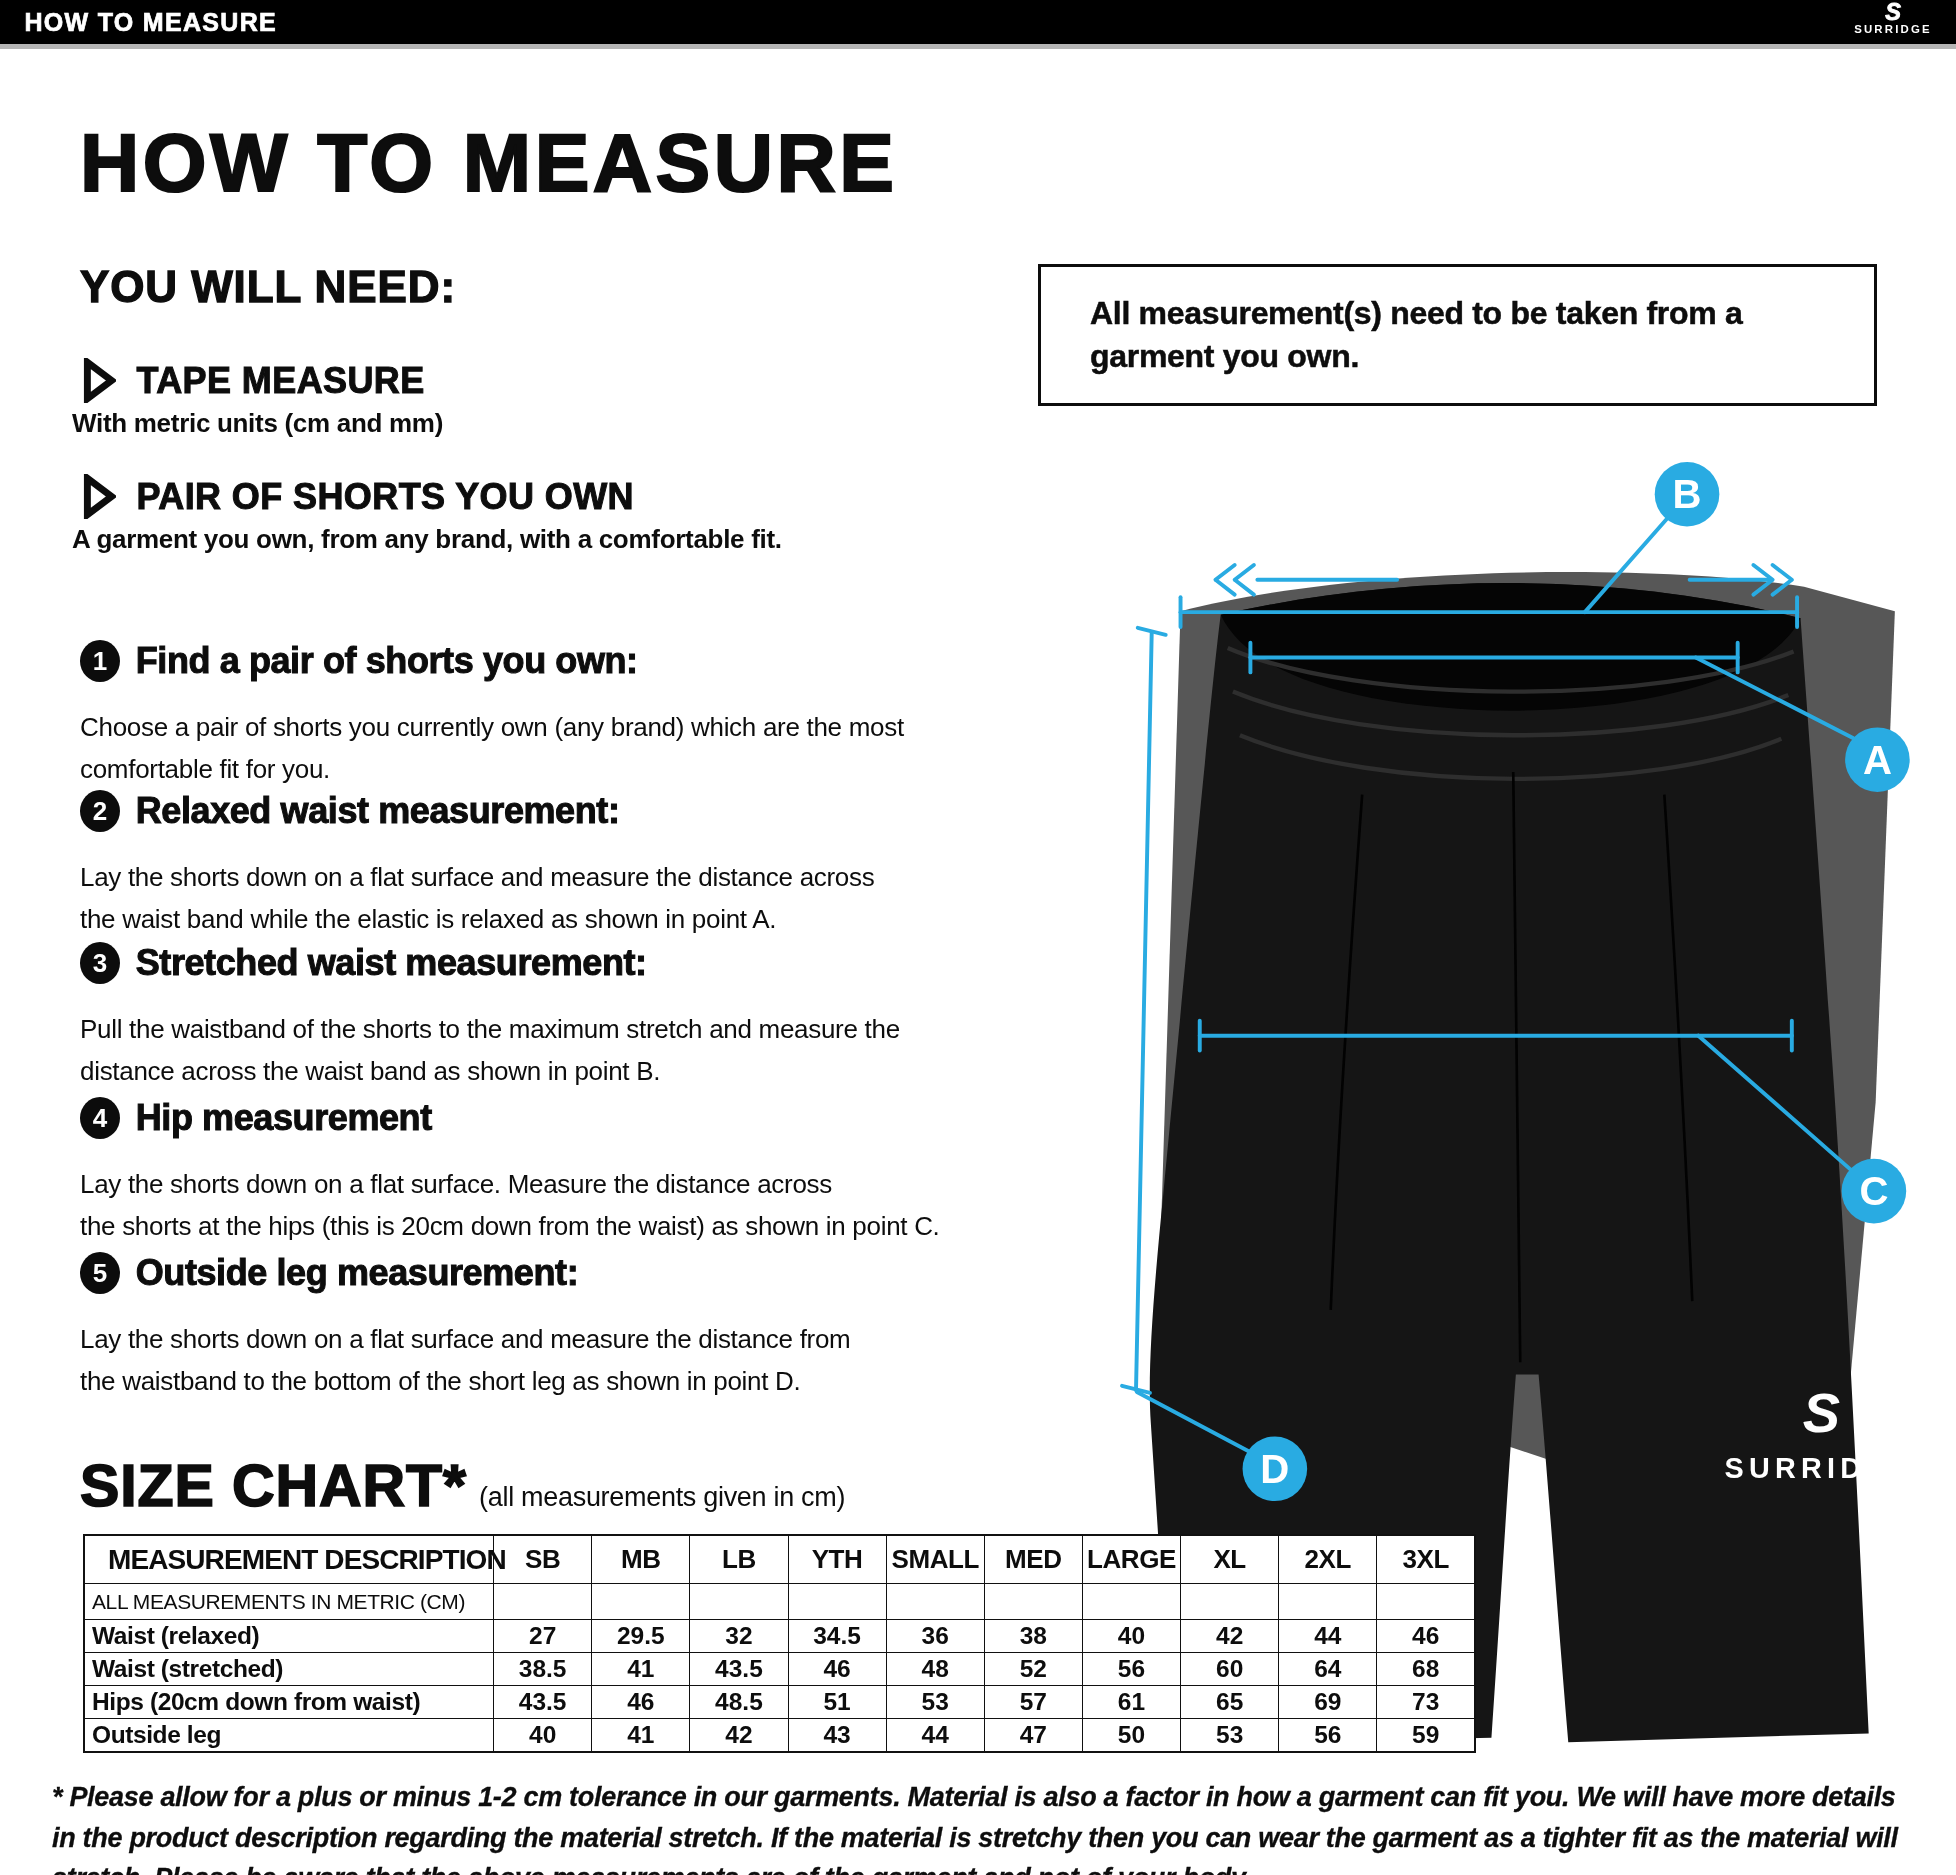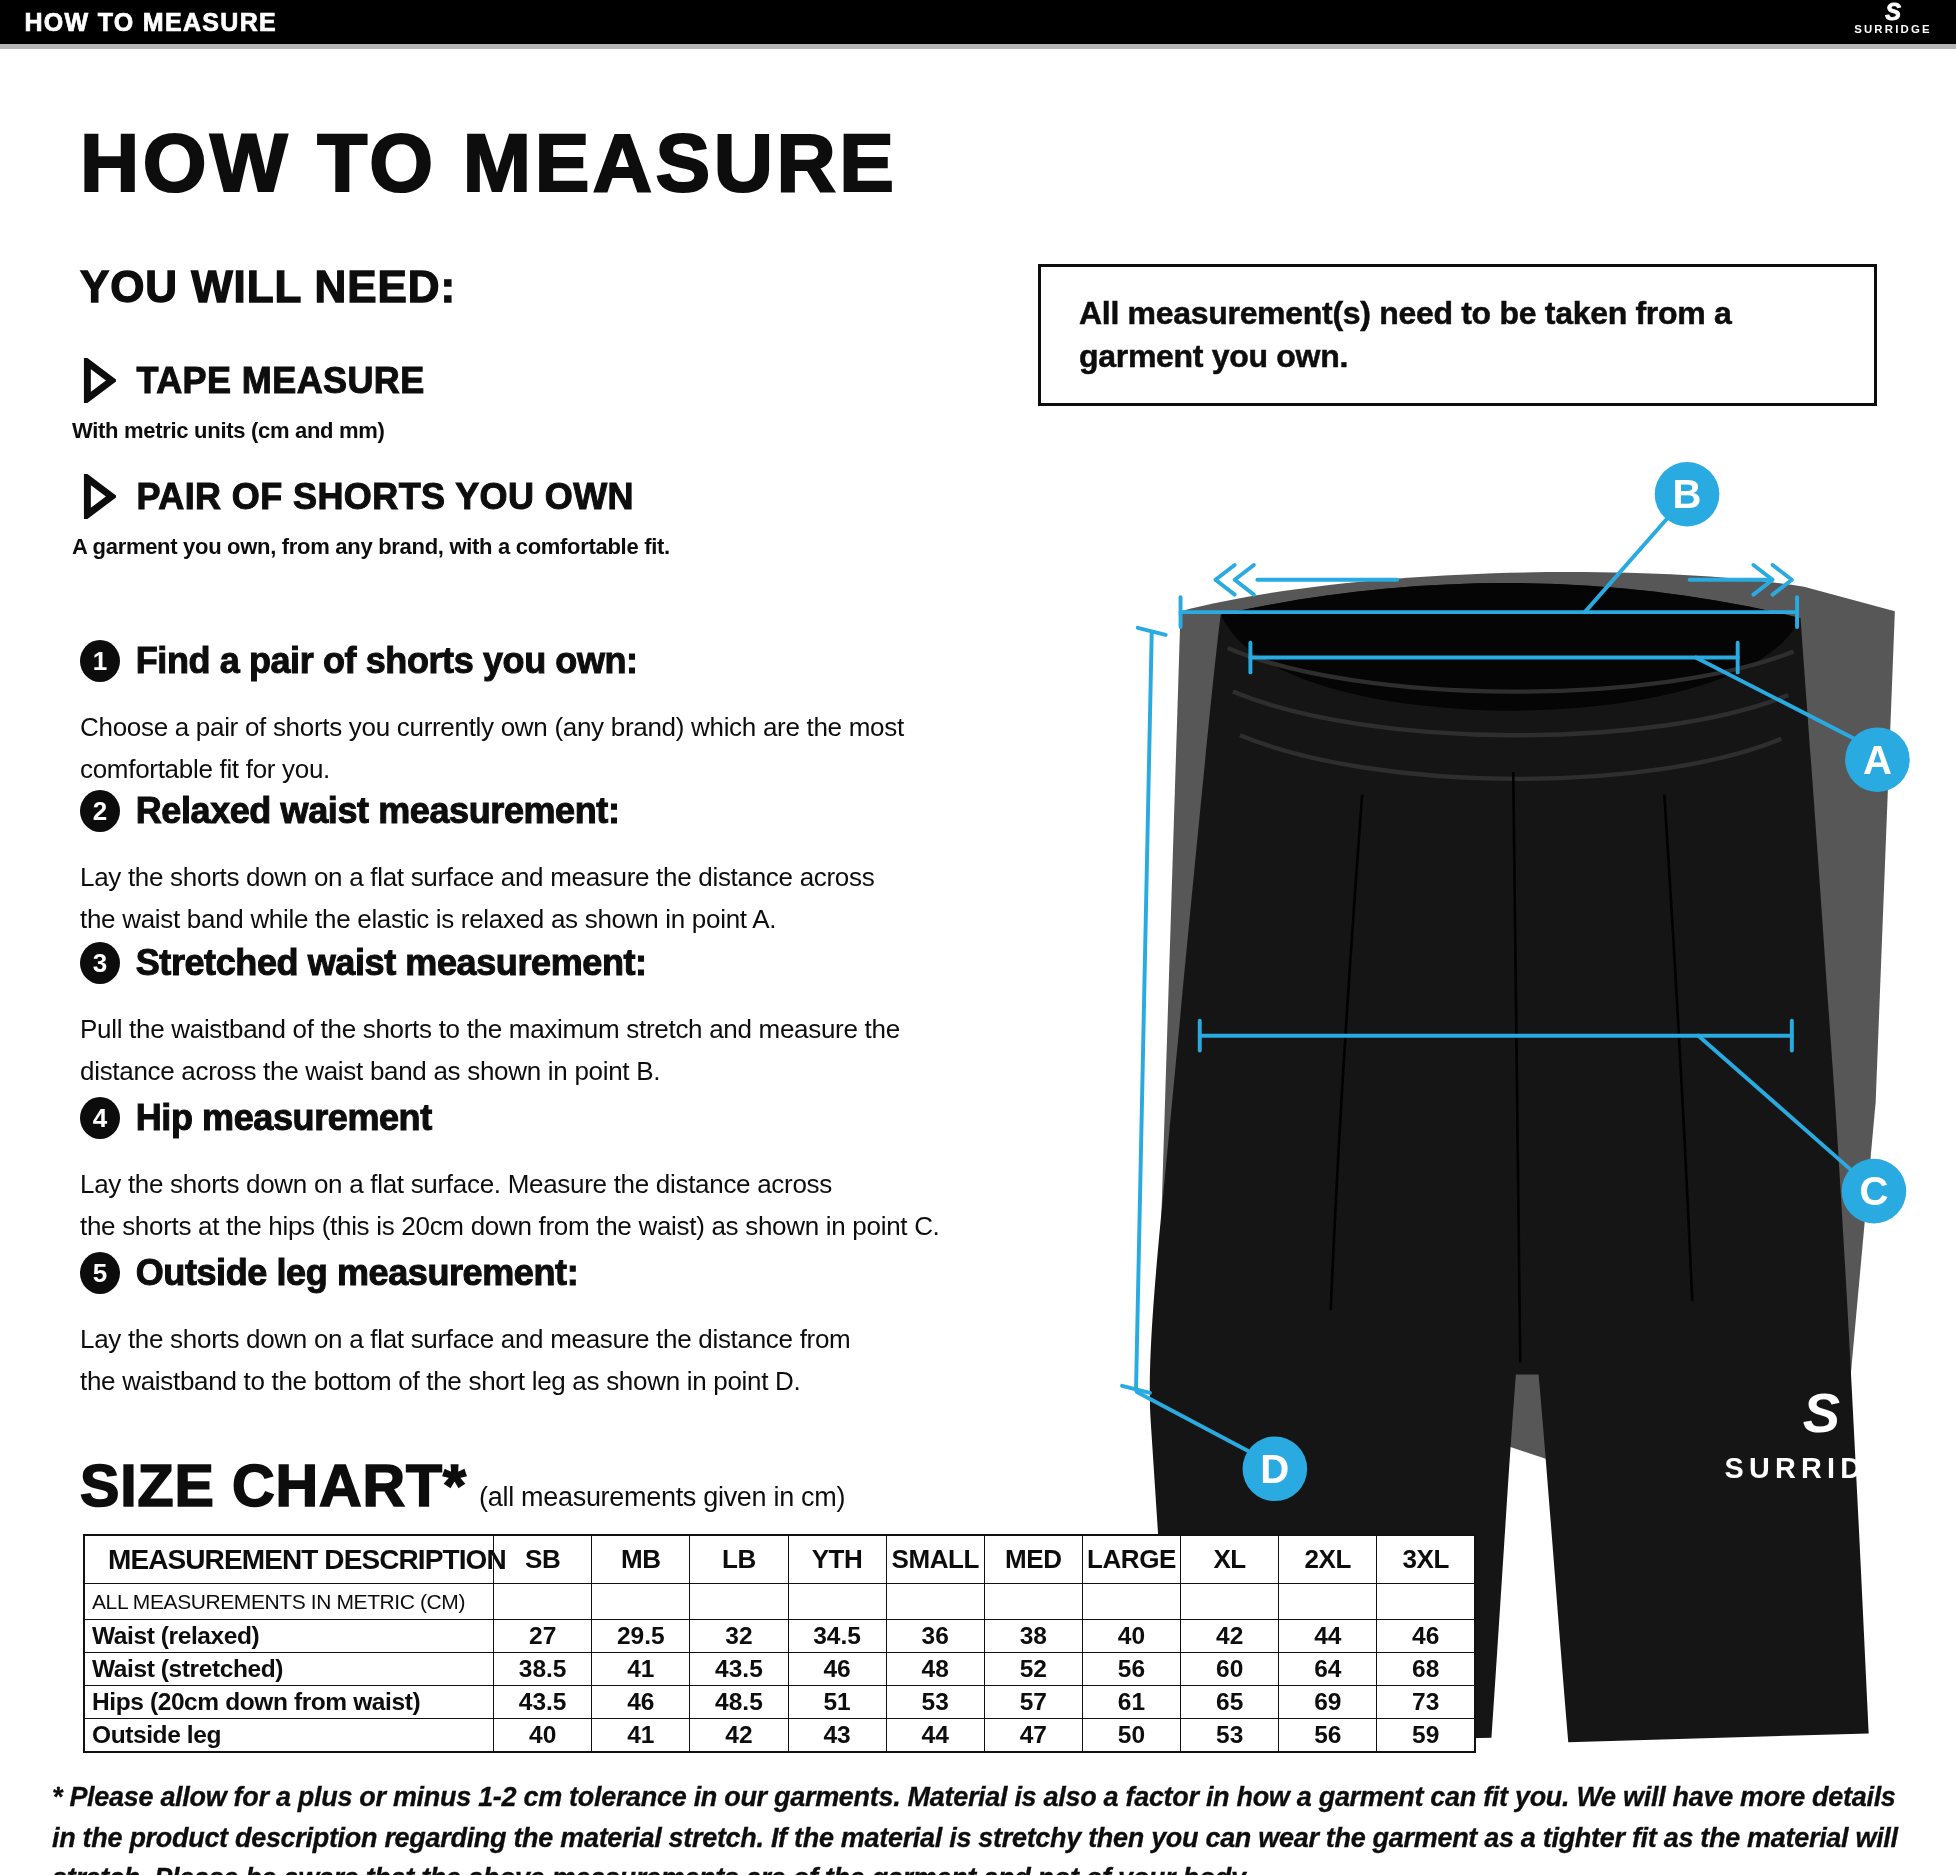--- a/index.html
+++ b/index.html
@@ -21,35 +21,35 @@
 
   
   .h1{left:80px;top:122px;font-size:82px;font-weight:bold;letter-spacing:3.5px;line-height:1;-webkit-text-stroke:2.2px #0d0d0d;white-space:nowrap}
   .h2{left:80px;top:262px;font-size:44px;font-weight:bold;letter-spacing:0.9px;-webkit-text-stroke:1.3px #0d0d0d;white-space:nowrap}
 
   
   .need-item{left:72px;width:1048px}
   .need-head{display:flex;align-items:center}
   .need-tri{width:33px;height:45px;margin-left:10.5px;flex:0 0 auto}
   .need-title{font-size:36px;font-weight:bold;letter-spacing:0.4px;margin-left:21px;-webkit-text-stroke:1px #0d0d0d;white-space:nowrap}
-  .need-desc{font-size:22px;font-weight:bold;letter-spacing:-0.3px;margin-top:15px;white-space:nowrap}
+  .need-desc{font-size:26px;font-weight:bold;letter-spacing:-0.3px;margin-top:5px;white-space:nowrap}
 
   
   .step{left:80px;width:1101px}
   .step-head{display:flex;align-items:center}
   .step-num{width:40px;height:42px;border-radius:50%;background:#0c0c0c;color:#fff;
     font-size:26px;font-weight:bold;display:flex;align-items:center;justify-content:center;flex:0 0 auto}
   .step-title{font-size:36px;font-weight:bold;letter-spacing:-0.4px;margin-left:15.7px;-webkit-text-stroke:1px #0d0d0d;white-space:nowrap}
   .step-body{margin-top:24px;font-size:26px;font-weight:normal;letter-spacing:-0.3px;line-height:1.63}
   .step-body div{white-space:nowrap}
 
   
   .note-box{left:1038px;top:264px;width:833px;height:136px;border:3.5px solid #0d0d0d;background:#fff;
     display:flex;align-items:center}
-  .note-text{font-size:32px;font-weight:bold;letter-spacing:-0.3px;line-height:1.35;padding:0 38px;width:769px;-webkit-text-stroke:0.5px #0d0d0d}
+  .note-text{font-size:32px;font-weight:bold;letter-spacing:-0.3px;line-height:1.35;padding:0 49px;width:769px;-webkit-text-stroke:0.5px #0d0d0d}
 
   
   .size-heading{left:80px;top:1452px;display:flex;align-items:baseline;white-space:nowrap}
   .size-heading-main{font-size:59px;font-weight:bold;letter-spacing:0.9px;-webkit-text-stroke:1.7px #0d0d0d}
   .size-heading-sub{font-size:27px;font-weight:normal;margin-left:12.2px;letter-spacing:-0.3px}
 
   .size-table-wrap{left:83px;top:1534px}
   table.size-table{border-collapse:collapse;table-layout:fixed;width:1393px;border:2.6px solid #111;background:#fff}
   .size-table th,.size-table td{border:1.7px solid #111;padding:0;vertical-align:middle}
   .size-table .desc-h{font-size:28px;font-weight:bold;text-align:center;padding-left:23px;letter-spacing:-0.9px;white-space:nowrap}

